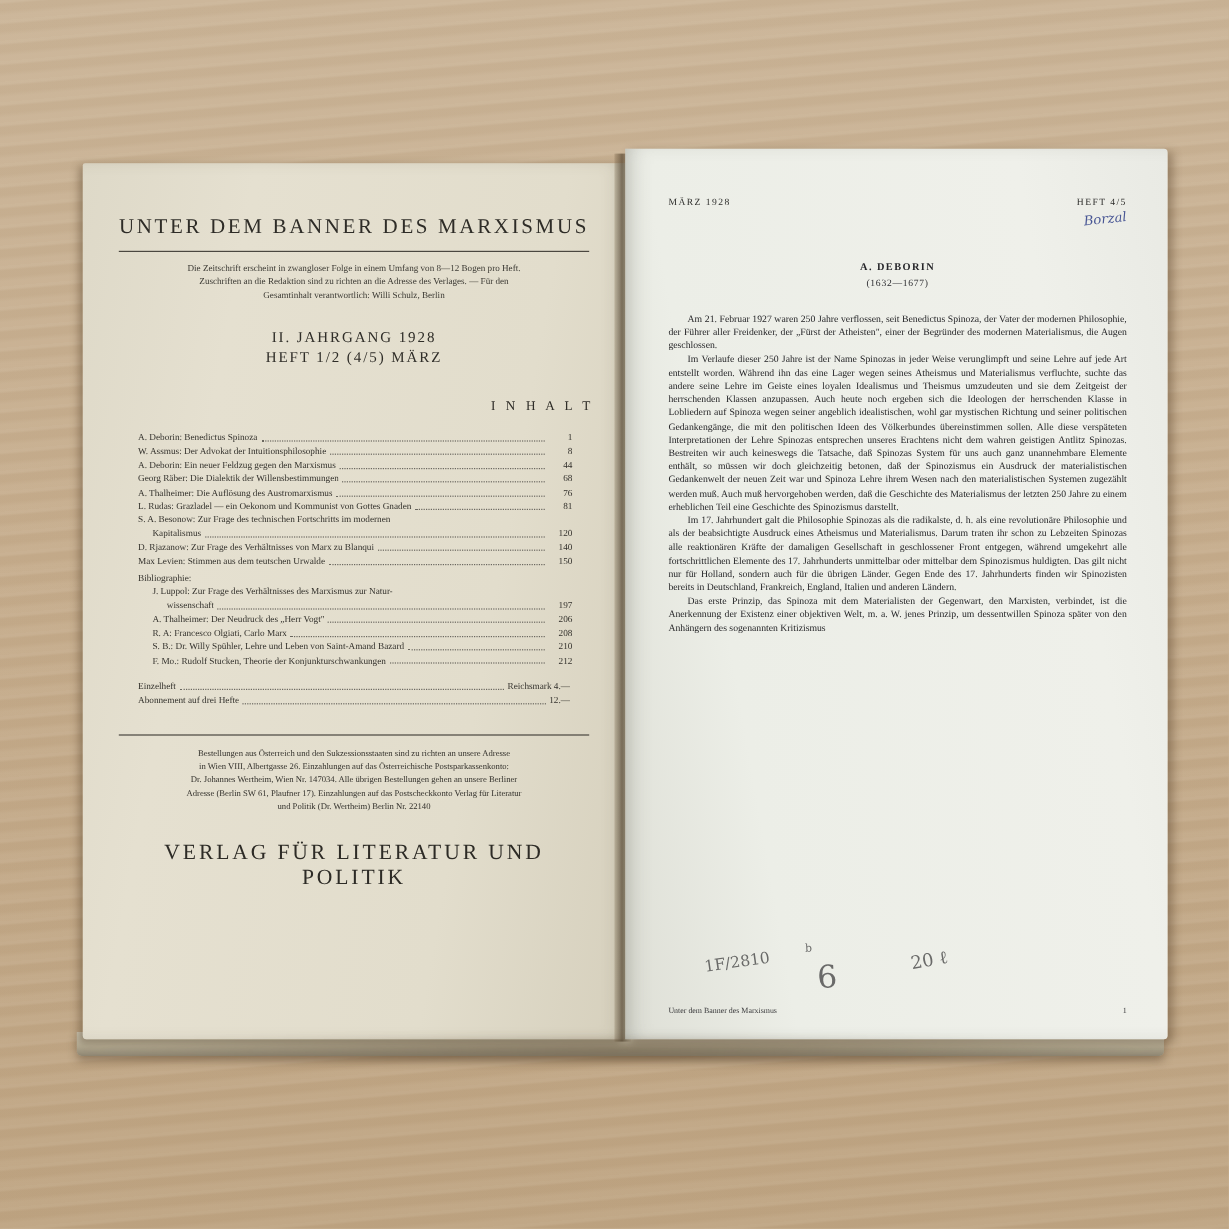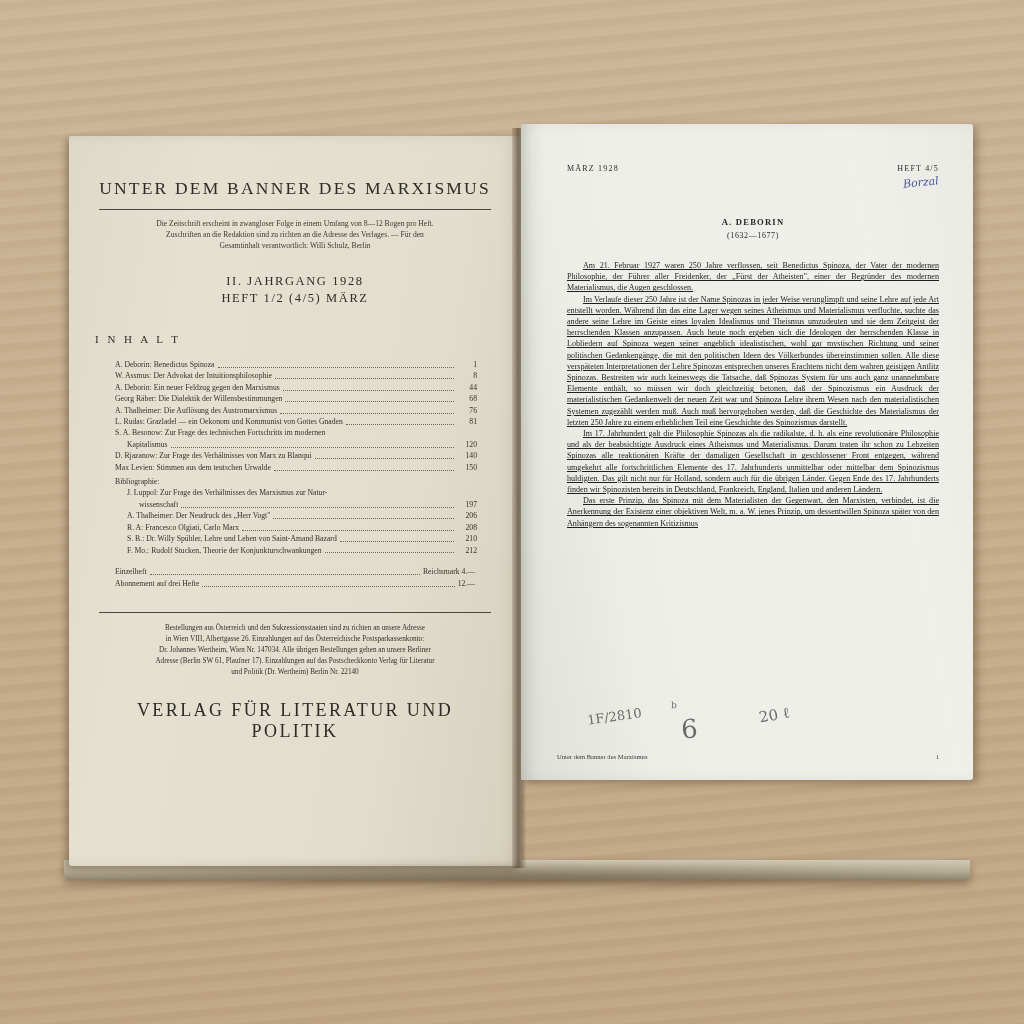--- a/index.html
+++ b/index.html
@@ -52,25 +52,25 @@
     height: 730px;
     background: linear-gradient(100deg, #ded9c8 0%, #e5e0d0 25%, #e2ddcc 70%, #d6d0bd 100%);
     box-shadow: -3px 3px 7px rgba(80,60,35,0.45), inset -10px 0 18px -10px rgba(90,80,60,0.45);
     border-radius: 2px 0 0 3px;
     padding: 26px 26px 16px 26px;
   }
   .page-right {
     left: 461px;
     top: 6px;
     width: 452px;
-    height: 656px;
+    height: 742px;
     background: linear-gradient(260deg, #e9eae4 0%, #eff0ea 22%, #eceee7 75%, #dedfd6 100%);
     box-shadow: 4px 3px 8px rgba(80,60,35,0.42), inset 12px 0 20px -12px rgba(90,90,80,0.45);
     border-radius: 0 3px 3px 0;
-    padding: 40px 34px 16px 46px;
+    padding: 40px 34px 16px 36px;
   }
   .spine {
     position: absolute;
     left: 452px;
     top: 10px;
     width: 14px;
     height: 740px;
     background: linear-gradient(90deg, rgba(120,100,70,0.25), rgba(60,45,25,0.55) 45%, rgba(150,140,115,0.15));
   }
 
@@ -99,21 +99,21 @@
     text-align: center;
     margin-top: 22px;
     color: #2f2d28;
   }
   .vol-line {
     font-size: 12.5px;
     letter-spacing: 1.6px;
     line-height: 17px;
   }
   .inhalt {
-    text-align: left;
+    text-align: right;
     font-size: 11px;
     letter-spacing: 3px;
     margin-top: 26px;
     color: #2f2d28;
   }
   .toc {
     margin: 14px 18px 0 20px;
     font-size: 7.7px;
     line-height: 11.4px;
     color: #33312c;
@@ -212,21 +212,20 @@
     margin-top: 4px;
     color: #2a2a2e;
   }
   .r-body {
     margin-top: 20px;
     font-size: 8.1px;
     line-height: 11.2px;
     text-align: justify;
     color: #1f1f22;
     hyphens: auto;
-    text-decoration: underline;
   }
   .r-body p {
     margin: 0 0 0 0;
     text-indent: 16px;
   }
   .r-foot {
     position: absolute;
     left: 36px;
     right: 34px;
     bottom: 20px;

